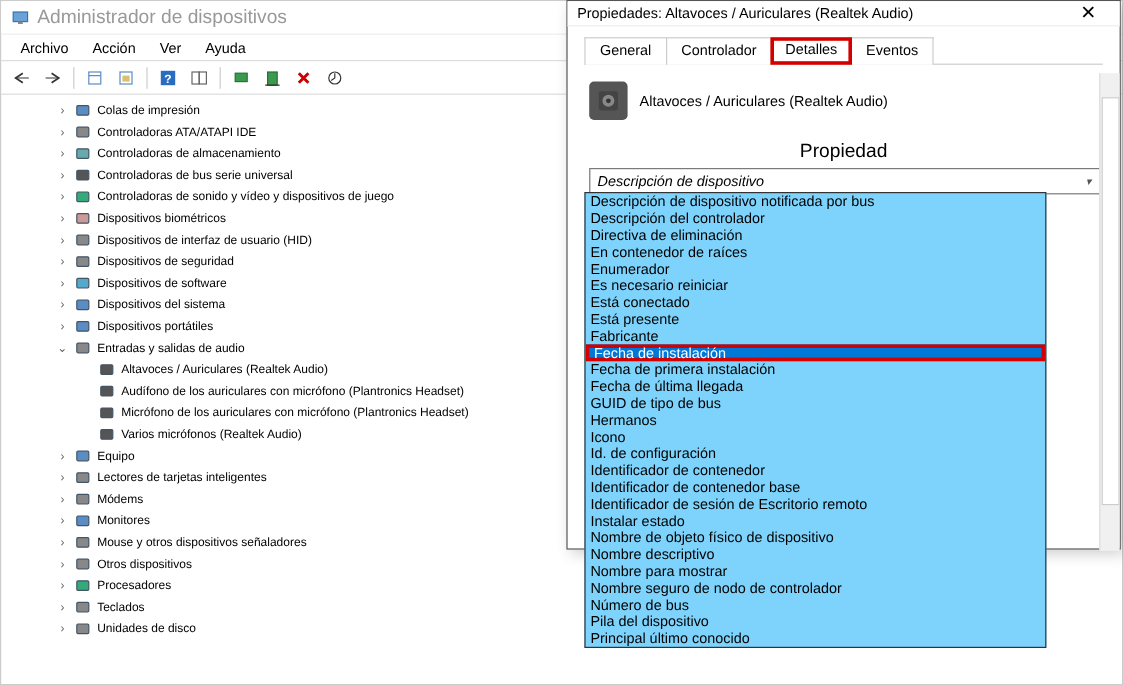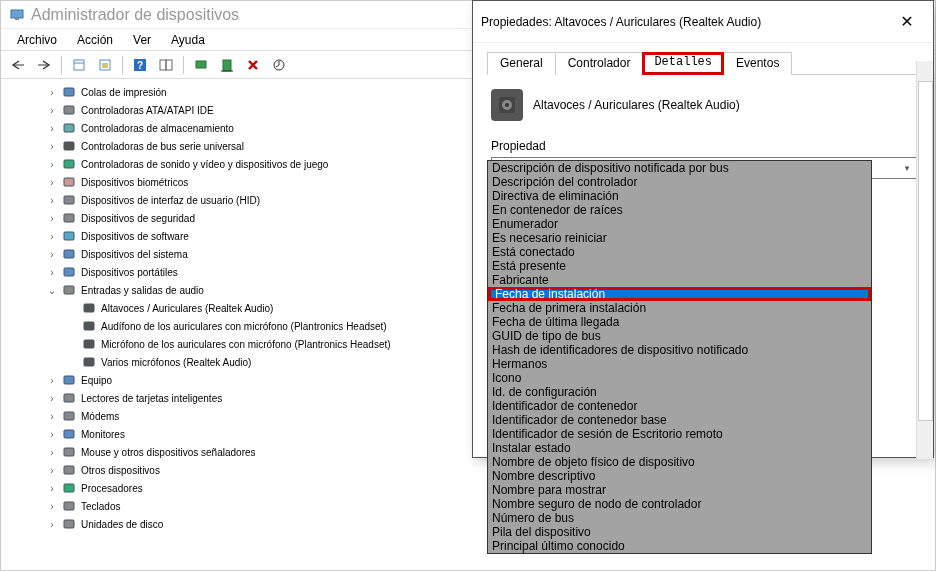--- a/index.html
+++ b/index.html
@@ -24,41 +24,41 @@
     .tree-panel { flex: 1; overflow: auto; padding: 4px 0; }
     .tree-item { display: flex; align-items: center; height: 18px; padding-left: 8px; cursor: default; white-space: nowrap; }
     .tree-chevron { width: 14px; height: 14px; display: inline-flex; align-items: center; justify-content: center; color: #666; font-size: 10px; margin-right: 2px; }
     .tree-icon { width: 16px; height: 16px; margin-right: 4px; display: inline-flex; align-items: center; justify-content: center; }
     .tree-label { font-size: 10px; }
     .indent-2 { padding-left: 44px; }
     .indent-3 { padding-left: 64px; }
     
     
     .dialog { position: absolute; left: 472px; top: 0; width: 462px; height: 458px; background: #fff; border: 1px solid #555; box-shadow: 4px 4px 12px rgba(0,0,0,0.2); z-index: 10; }
-    .dialog-titlebar { height: 42px; display: flex; align-items: center; padding: 0 8px; background: #fff; border-bottom: 1px solid #eee; }
+    .dialog-titlebar { height: 21px; display: flex; align-items: center; padding: 0 8px; background: #fff; border-bottom: 1px solid #eee; }
     .dialog-title { flex: 1; font-size: 12px; }
     .dialog-close { width: 36px; height: 28px; display: flex; align-items: center; justify-content: center; font-size: 16px; }
     
     .dialog-body { padding: 8px 14px; }
     .tabs { height: 24px; border-bottom: 1px solid #ccc; display: flex; position: relative; }
     .tab { padding: 3px 12px; border: 1px solid #ccc; border-bottom: none; background: #fff; margin-right: -1px; font-size: 12px; cursor: default; position: relative; top: 1px; }
-    .tab.active { background: #fff; z-index: 2; font-family: Liberation Mono, monospace; }
+    .tab.active { background: #fff; z-index: 2; }
     .tab-highlight { border: 3px solid #d40000; padding: 0px 9px; position: relative; z-index: 3; }
     
     .tab-content { padding: 14px 4px; }
     .device-header { display: flex; align-items: center; margin-bottom: 18px; }
     .device-icon { width: 32px; height: 32px; margin-right: 10px; display: flex; align-items: center; justify-content: center; background: #555; border-radius: 4px; }
     .device-name { font-size: 12px; }
     
-    .prop-label { font-size: 12px; margin-bottom: 4px; }
-    .combo-wrap { position: relative; border: 3px solid #d40000; width: 175px; display: inline-block; }
+    .prop-label { font-size: 16px; margin-bottom: 4px; text-align: center; }
+    .combo-wrap { position: relative; border: 3px solid #d40000; width: 175px; display: inline-block; font-style: italic; }
     .combo { width: 428px; height: 22px; border: 1px solid #7a7a7a; background: #fff; display: flex; align-items: center; padding: 0 6px; font-size: 12px; position: relative; margin-left: -3px; margin-top: -3px; }
     .combo-arrow { position: absolute; right: 4px; width: 14px; height: 14px; display: flex; align-items: center; justify-content: center; font-size: 9px; color: #555; }
     
-    .dropdown-list { position: absolute; left: 487px; top: 160px; width: 385px; background: #a3a3a3; border: 1px solid #333; z-index: 20; max-height: 400px; overflow: hidden; }
+    .dropdown-list { position: absolute; left: 487px; top: 160px; width: 385px; background: #7dd3fc; border: 1px solid #333; z-index: 20; max-height: 400px; overflow: hidden; }
     .dd-item { height: 14px; padding: 0 4px; font-size: 12px; cursor: default; display: flex; align-items: center; line-height: 14px; }
     .dd-item.selected { background: #0078d7; color: #fff; }
     .dd-highlight { border: 3px solid #d40000; }
     
     .scrollbar-v { position: absolute; right: 0; top: 60px; width: 17px; height: 398px; background: #f0f0f0; border-left: 1px solid #ddd; }
     .scrollbar-thumb { width: 15px; height: 340px; background: #fff; border: 1px solid #ccc; margin: 20px 1px; }
     
     
     svg { display: block; }
   </style>
@@ -427,21 +427,20 @@
     <div class="dd-item">En contenedor de raíces</div>
     <div class="dd-item">Enumerador</div>
     <div class="dd-item">Es necesario reiniciar</div>
     <div class="dd-item">Está conectado</div>
     <div class="dd-item">Está presente</div>
     <div class="dd-item">Fabricante</div>
     <div class="dd-item selected dd-highlight">Fecha de instalación</div>
     <div class="dd-item">Fecha de primera instalación</div>
     <div class="dd-item">Fecha de última llegada</div>
     <div class="dd-item">GUID de tipo de bus</div>
-    <div class="dd-item">Hash de identificadores de dispositivo notificado</div>
     <div class="dd-item">Hermanos</div>
     <div class="dd-item">Icono</div>
     <div class="dd-item">Id. de configuración</div>
     <div class="dd-item">Identificador de contenedor</div>
     <div class="dd-item">Identificador de contenedor base</div>
     <div class="dd-item">Identificador de sesión de Escritorio remoto</div>
     <div class="dd-item">Instalar estado</div>
     <div class="dd-item">Nombre de objeto físico de dispositivo</div>
     <div class="dd-item">Nombre descriptivo</div>
     <div class="dd-item">Nombre para mostrar</div>

